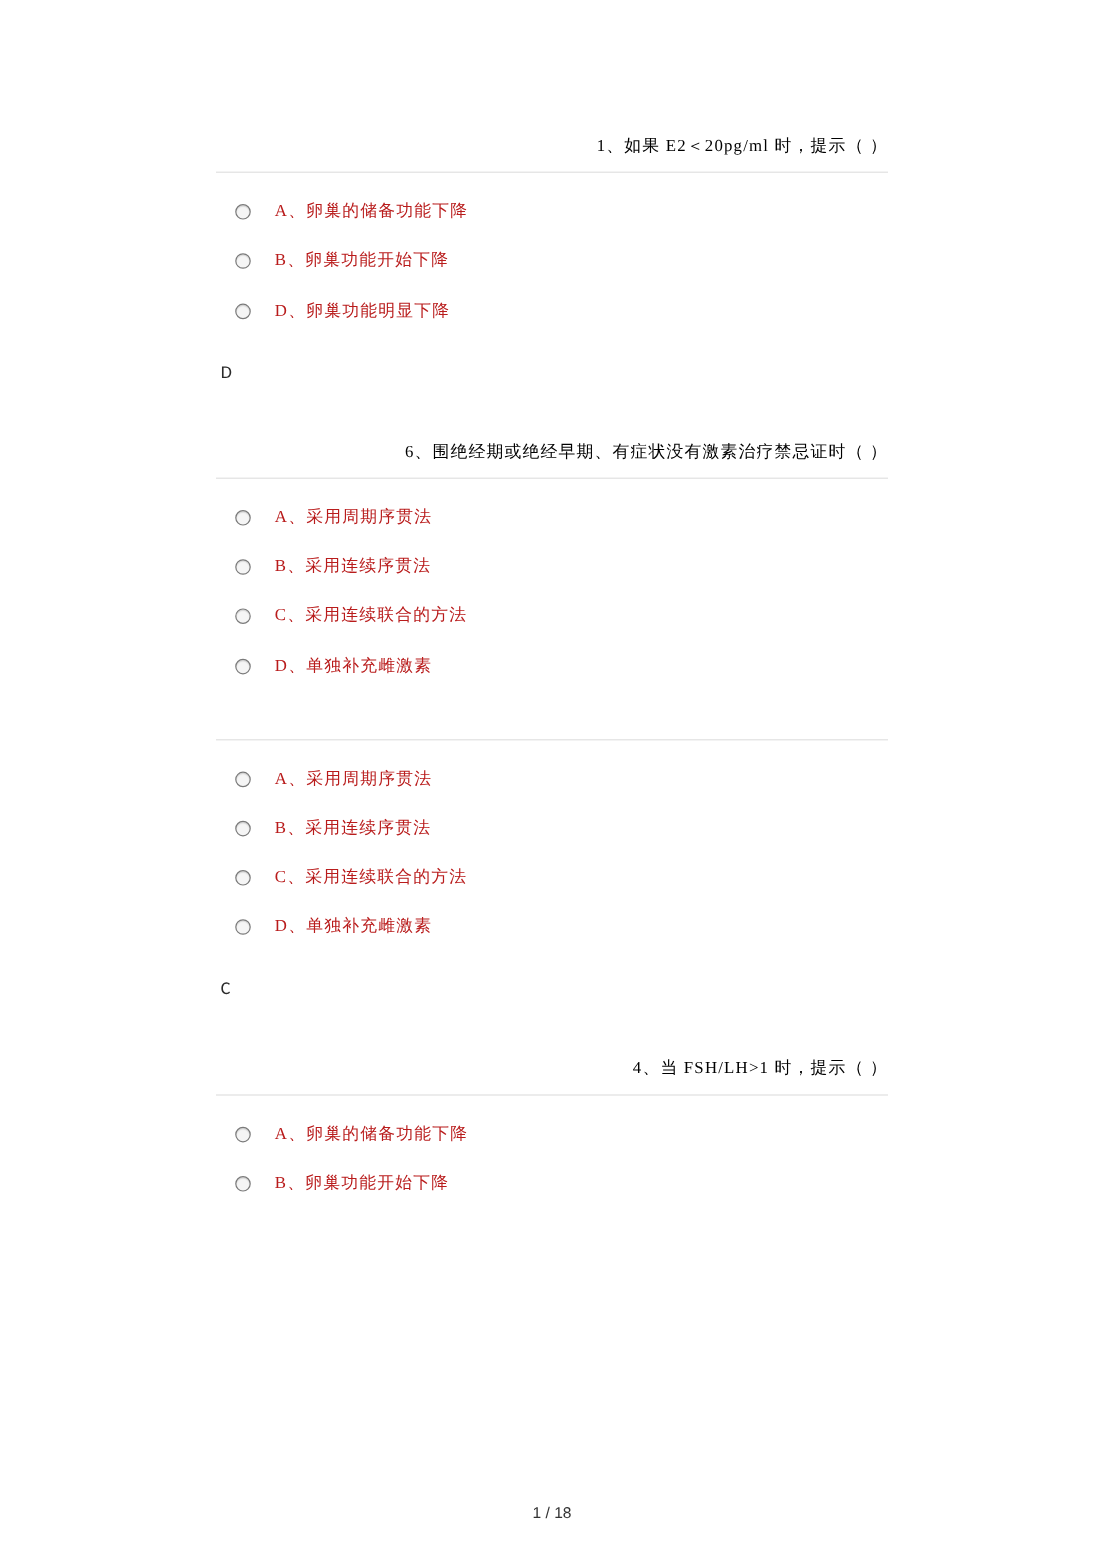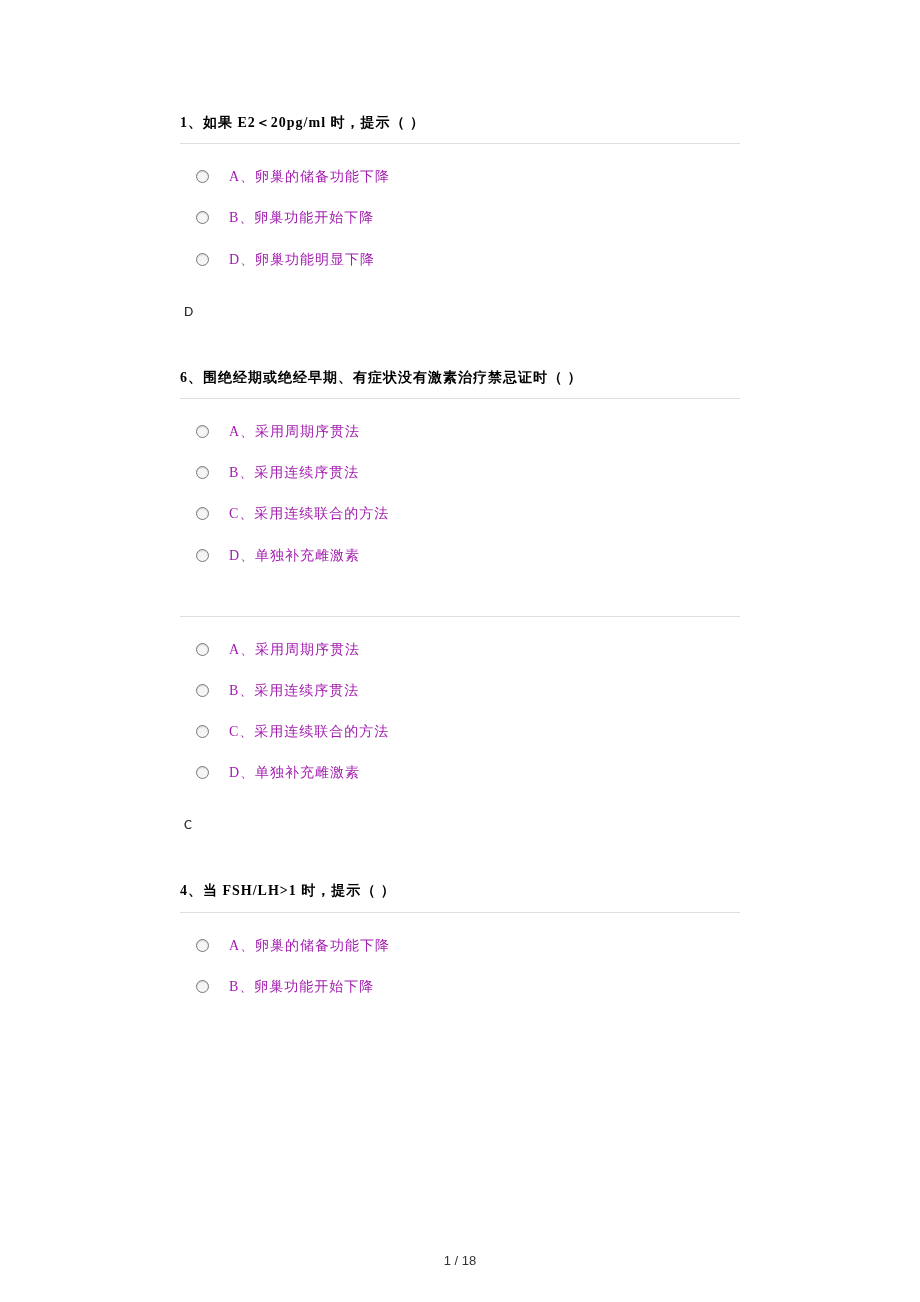--- a/index.html
+++ b/index.html
@@ -14,36 +14,37 @@
       margin: 0 auto;
       padding: 110px 180px 60px 180px;
       font-size: 14px;
       color: #000000;
       line-height: 1.8;
     }
     .question-block {
       margin-bottom: 40px;
     }
     .question-title {
-      font-weight: bold;
+      font-weight: normal;
       font-size: 14px;
       margin-bottom: 0;
       letter-spacing: 1px;
+      text-align: right;
     }
     .divider {
       border: none;
       border-top: 1px solid #e0e0e0;
       margin: 8px 0 12px 0;
     }
     .option-row {
       display: flex;
       align-items: center;
       padding: 8px 0 8px 16px;
       font-size: 14px;
-      color: #a21caf;
+      color: #b91c1c;
     }
     .radio-icon {
       width: 13px;
       height: 13px;
       border: 1px solid #7a7a7a;
       border-radius: 50%;
       background: #f5f5f5;
       margin-right: 20px;
       flex-shrink: 0;
       position: relative;

